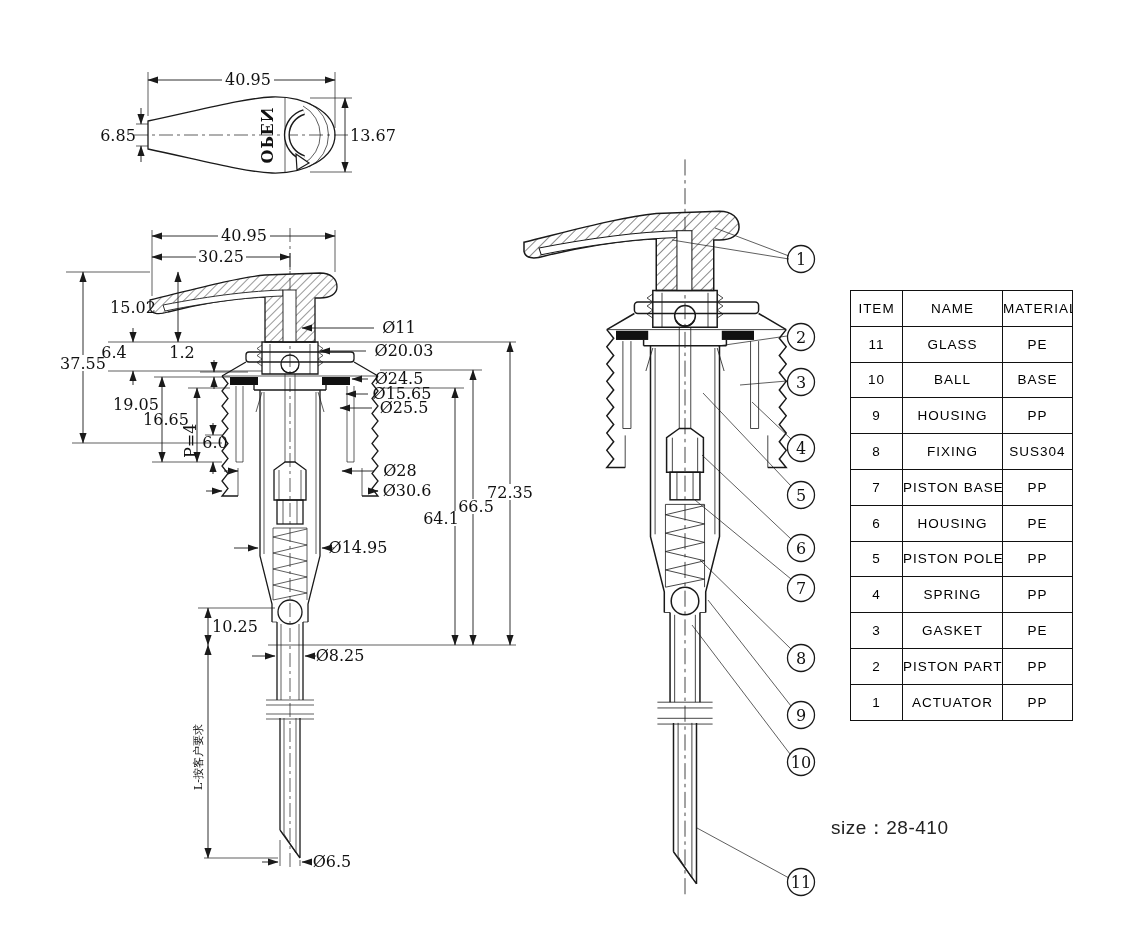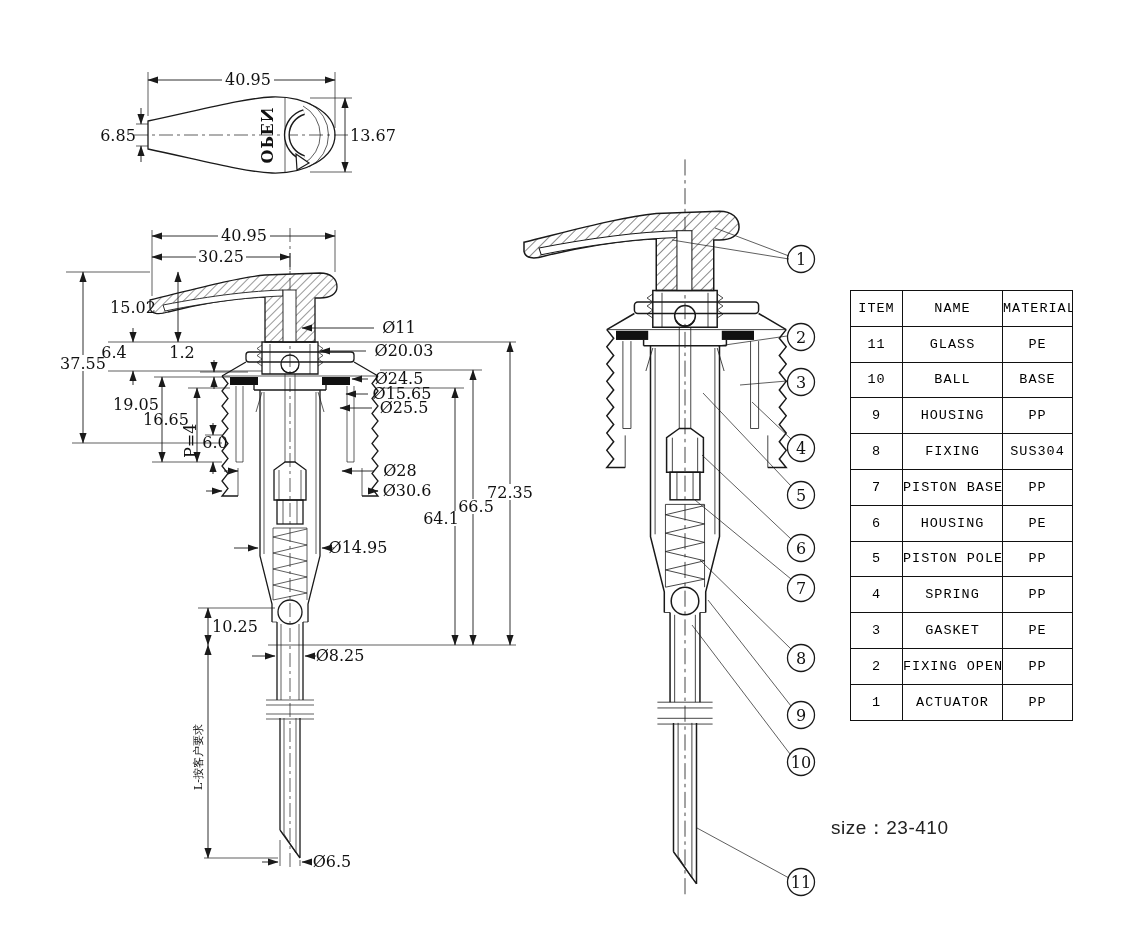--- a/index.html
+++ b/index.html
@@ -12,21 +12,21 @@
   .dim{stroke:#1a1a1a;stroke-width:0.9;fill:none;}
   .ext{stroke:#1a1a1a;stroke-width:0.7;fill:none;}
   .cl{stroke:#1a1a1a;stroke-width:0.7;fill:none;stroke-dasharray:14 4 3 4;}
   .white{fill:#fff;stroke:#1a1a1a;stroke-width:0.9;}
   .dtxt{font-size:16px;}
   .btxt{font-size:16px;}
   #parts-table{position:absolute;left:850px;top:290px;border-collapse:collapse;
                table-layout:fixed;width:222px;}
   #parts-table th,#parts-table td{border:1.4px solid #111;height:34.8px;text-align:center;
                font-size:13.5px;letter-spacing:1px;font-weight:normal;padding:0;
-               font-family:Liberation Mono, monospace;white-space:nowrap;overflow:hidden;}
+               font-family:Liberation Sans, sans-serif;white-space:nowrap;overflow:hidden;}
   #size-label{position:absolute;left:831px;top:815px;font-size:19px;color:#222;
               font-family:"Liberation Sans",sans-serif;letter-spacing:0.5px;}
 </style>
 </head>
 <body>
 
 <div id="stage">
 
 <svg width="1148" height="925" viewBox="0 0 1148 925">
   <defs>
@@ -319,26 +319,26 @@
     <td>SPRING</td>
     <td>PP</td>
   </tr>
   <tr>
     <td>3</td>
     <td>GASKET</td>
     <td>PE</td>
   </tr>
   <tr>
     <td>2</td>
-    <td>FIXING OPEN</td>
+    <td>PISTON PART</td>
     <td>PP</td>
   </tr>
   <tr>
     <td>1</td>
     <td>ACTUATOR</td>
     <td>PP</td>
   </tr>
 </tbody>
     </table>
 
-<div id="size-label">size：23-410</div>
+<div id="size-label">size：28-410</div>
 
 </div>
 
 </body></html>

